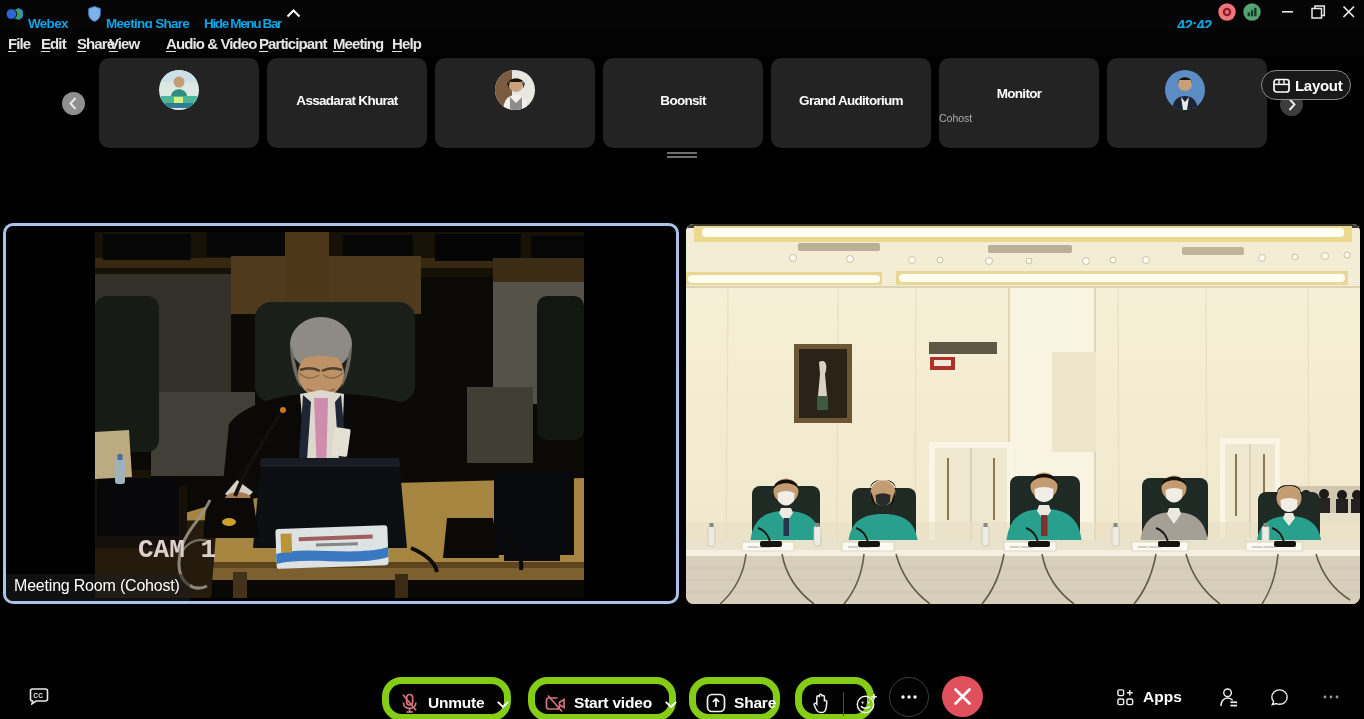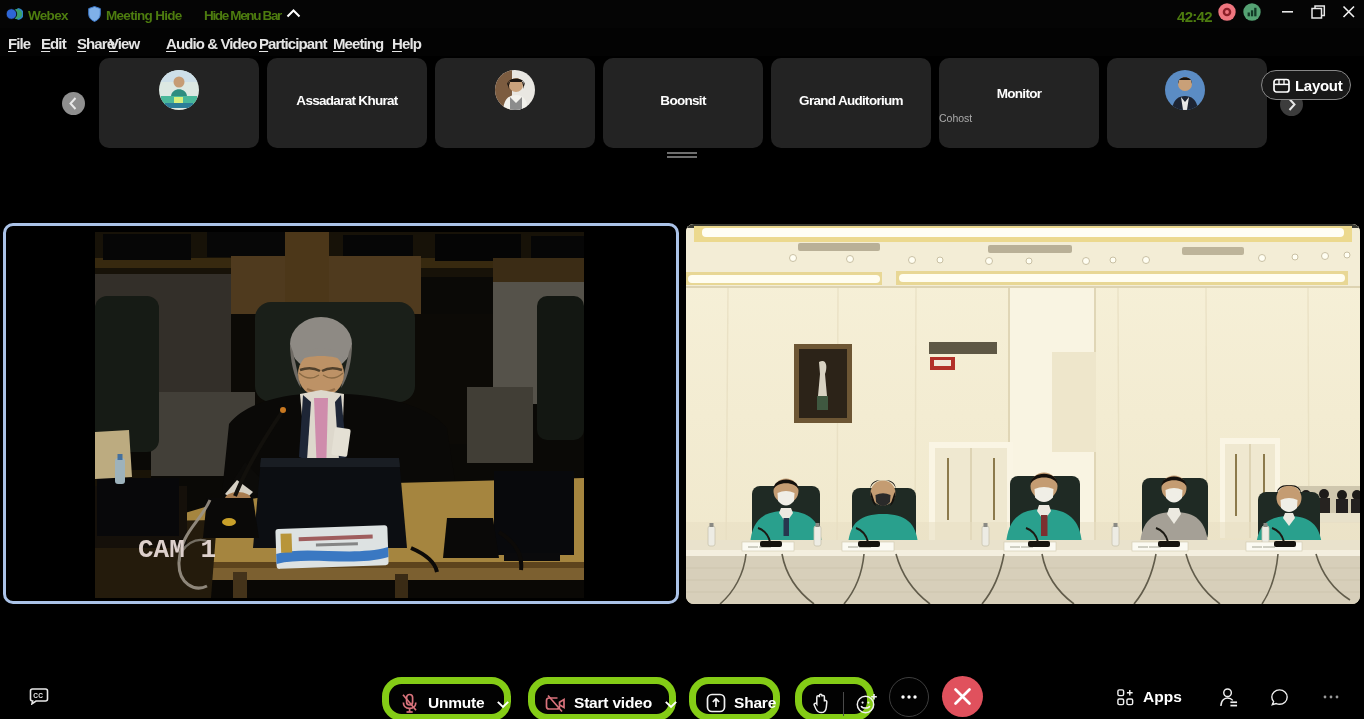--- a/index.html
+++ b/index.html
@@ -1,21 +1,21 @@
 <!DOCTYPE html>
 <html><head>
 <meta charset="utf-8">
 <style>
   * { margin:0; padding:0; box-sizing:border-box; }
   html,body { width:1364px; height:719px; background:#000; overflow:hidden;
     font-family:"Liberation Sans", sans-serif; }
   .abs { position:absolute; }
   
   #titlebar { position:absolute; top:0; left:0; width:1364px; height:28px; background:#050505; }
-  #titlebar .t { position:absolute; color:#4d7c0f; font-size:13.5px; font-weight:700; top:8px; letter-spacing:-0.7px; }
+  #titlebar .t { position:absolute; color:#0ea5e9; font-size:13.5px; font-weight:700; top:16px; letter-spacing:-0.7px; }
   
   #menubar { position:absolute; top:28px; left:0; width:1364px; height:28px; background:#030303; }
   #menubar .m { position:absolute; color:#e5e5e5; font-size:15px; font-weight:700; top:7px; letter-spacing:-0.9px; }
   #menubar .m u { text-decoration:underline; text-underline-offset:2px; }
   
   .tile { position:absolute; top:58px; width:160px; height:90px; background:#232323; border-radius:10px; }
   .tile .nm { position:absolute; width:100%; text-align:center; top:35px; color:#fdfdfd; font-size:13.5px; font-weight:700; letter-spacing:-0.7px; }
   .tile .sub { position:absolute; width:100%; top:54px; color:#ababab; font-size:10.5px; font-weight:400; }
   .navcirc { position:absolute; width:23px; height:23px; border-radius:50%; color:#fff; text-align:center; }
   
@@ -37,21 +37,21 @@
 <div id="titlebar">
   <svg class="abs" style="left:6px;top:7px" width="17" height="14" viewBox="0 0 17 14">
     <circle cx="11.6" cy="7" r="5.3" fill="#3aa06a"></circle>
     <circle cx="5.4" cy="7" r="5.3" fill="#2e66d6" stroke="#0a0a0a" stroke-width="0.9"></circle>
     <path d="M11.6 1.7 A5.3 5.3 0 0 1 11.6 12.3" fill="none" stroke="#2e86c8" stroke-width="1.6"></path>
   </svg>
   <span class="t" style="left:28px">Webex</span>
   <svg class="abs" style="left:88px;top:6px" width="13" height="16" viewBox="0 0 13 16">
     <path d="M6.5 0.5 L12.3 2.6 V8 C12.3 11.8 9.8 14.2 6.5 15.4 C3.2 14.2 0.7 11.8 0.7 8 V2.6 Z" fill="#7fb0e8" stroke="#3c78c8" stroke-width="1"></path>
   </svg>
-  <span class="t" style="left:106px">Meeting Hide</span>
+  <span class="t" style="left:106px">Meeting Share</span>
   <span class="t" style="left:204px;letter-spacing:-1.35px">Hide Menu Bar</span>
   <svg class="abs" style="left:286px;top:9px" width="15" height="9" viewBox="0 0 15 9">
     <polyline points="1.5,7.5 7.5,1.5 13.5,7.5" fill="none" stroke="#fff" stroke-width="2"></polyline>
   </svg>
   <span class="t" style="left:1177px;font-weight:700;font-size:15px">42:42</span>
   <svg class="abs" style="left:1218px;top:3px" width="18" height="18" viewBox="0 0 18 18">
     <circle cx="9" cy="9" r="8.7" fill="#ef767f"></circle>
     <circle cx="9" cy="9" r="3.1" fill="none" stroke="#8c1f28" stroke-width="2.4"></circle>
   </svg>
   <svg class="abs" style="left:1243px;top:3px" width="18" height="18" viewBox="0 0 18 18">
@@ -257,20 +257,21 @@
     <g transform="rotate(-2 238 315)">
       <rect x="181" y="295" width="112" height="40" rx="3" fill="#dde2e2"></rect>
       <path d="M181 320 C210 312 258 326 293 317 L293 327 C258 336 214 323 181 330 Z" fill="#3a78c2"></path>
       <rect x="186" y="300" width="11" height="19" fill="#b8953a"></rect>
       <rect x="204" y="304" width="74" height="4" fill="#8a3030" opacity="0.75"></rect>
       <rect x="221" y="311" width="42" height="3" fill="#666" opacity="0.75"></rect>
     </g>
 
     <text x="43" y="325" font-family="Liberation Mono, monospace" font-size="26" font-weight="700" fill="#ddd0cc">CAM 1</text>
   </svg>
+  <div id="lbl">Meeting Room (Cohost)</div>
 </div>
 
 <div id="vidR">
   <svg width="674" height="380" viewBox="0 0 674 380">
     <defs>
       <linearGradient id="wallg" x1="0" y1="0" x2="0" y2="1">
         <stop offset="0" stop-color="#f7f1d9"></stop>
           <stop offset="1" stop-color="#efe7cb"></stop>
       </linearGradient>
     </defs>

